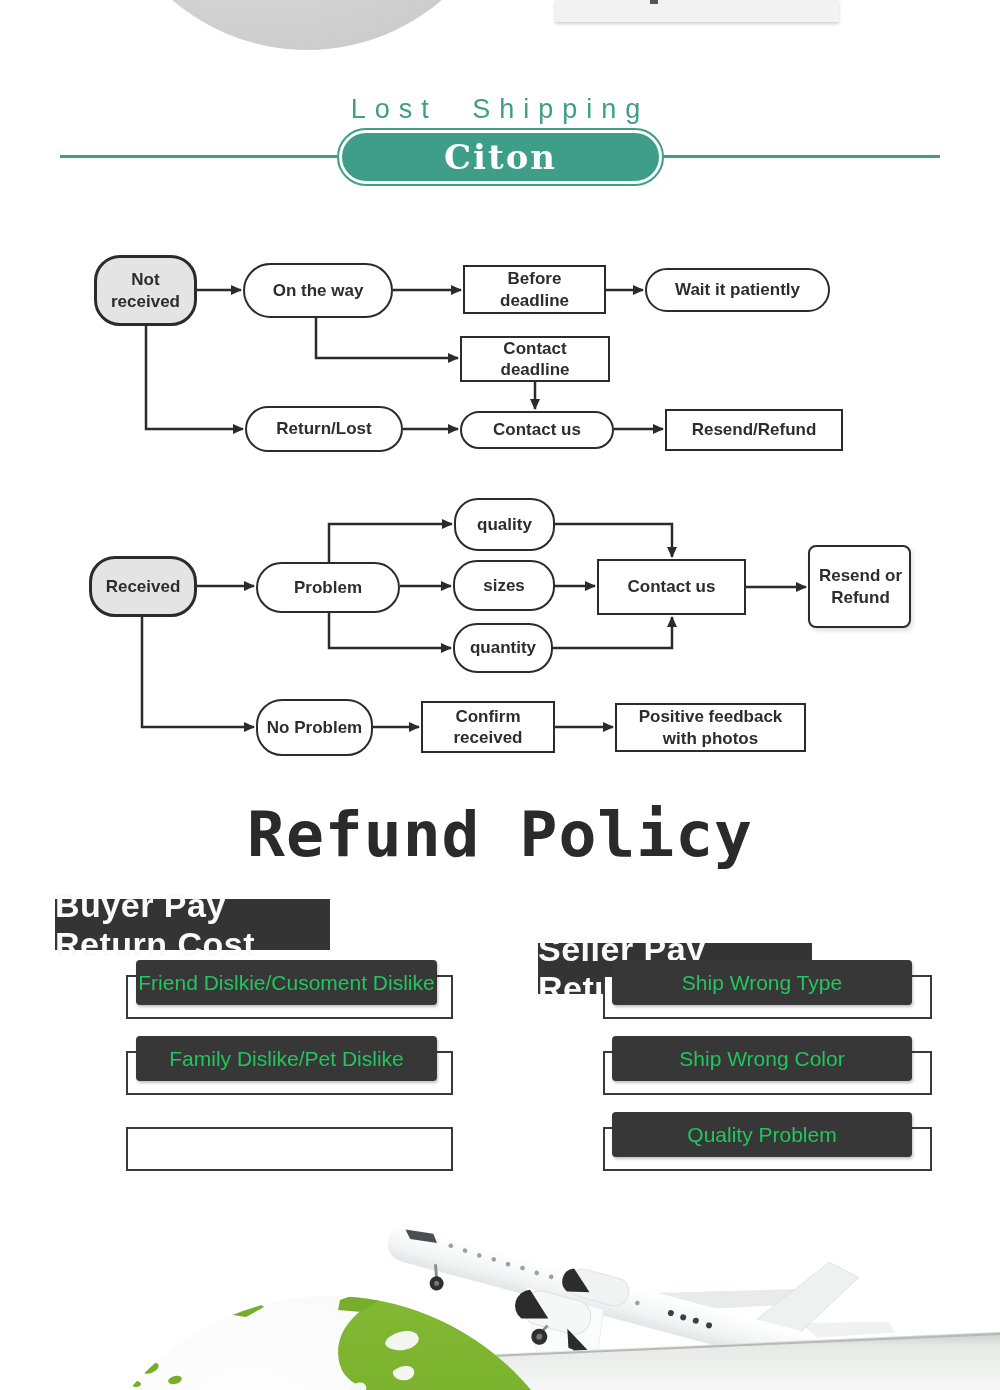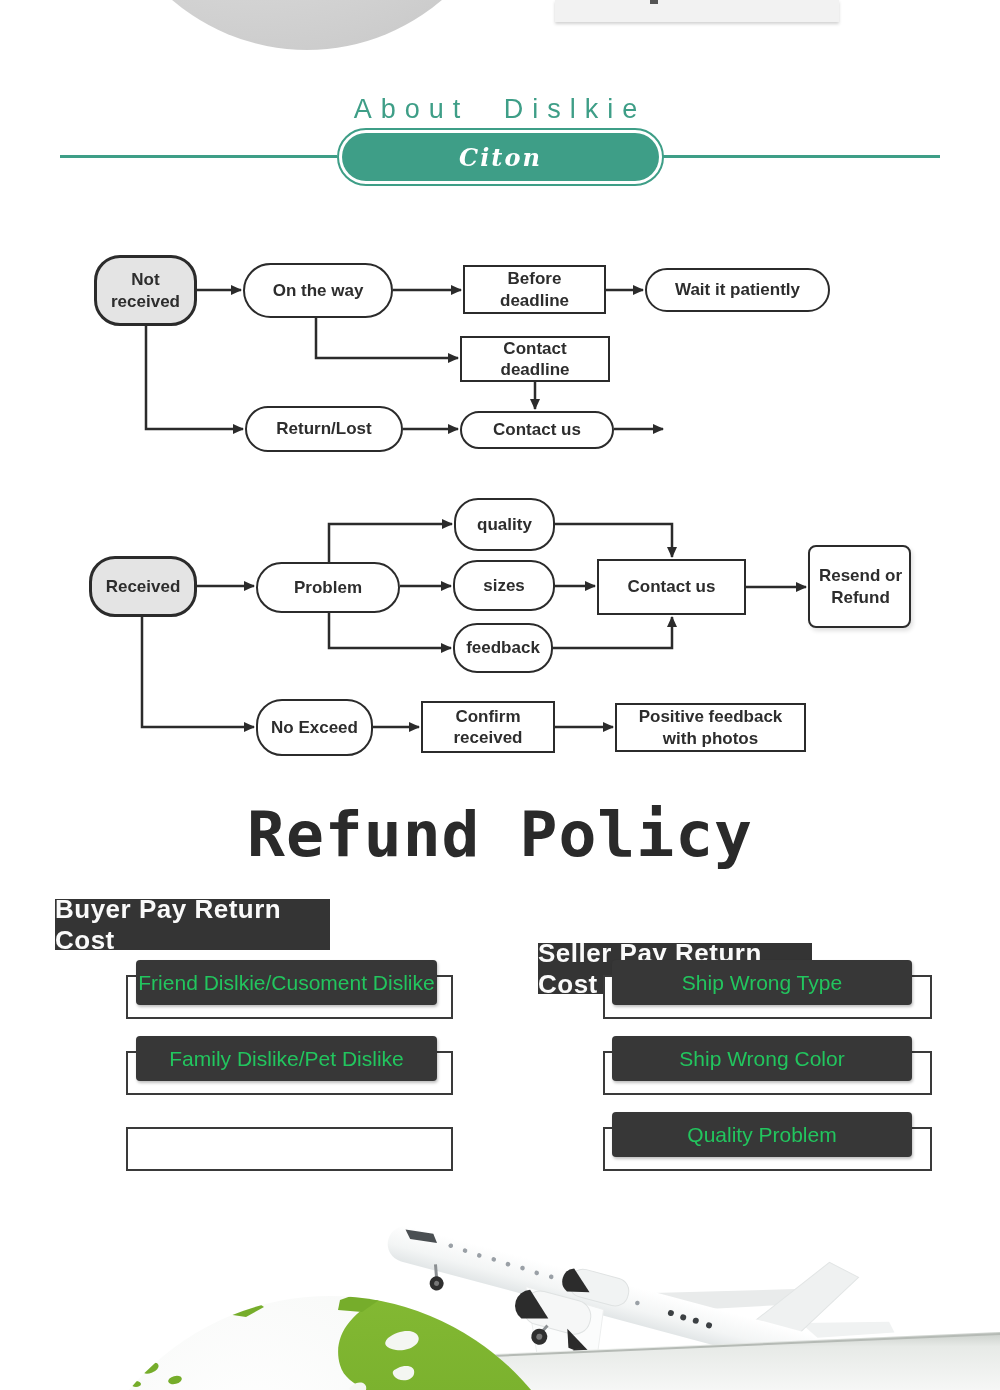--- a/index.html
+++ b/index.html
@@ -27,63 +27,63 @@
   .brand-line{position:absolute;top:155px;height:3px;background:var(--accent);}
   .brand-line.left{left:60px;width:277px;}
   .brand-line.right{left:663px;width:277px;}
   .brand-pill-outer{
     position:absolute;left:337px;top:128px;width:327px;height:58px;
     border:2px solid var(--accent);border-radius:29px;background:#fff;
   }
   .brand-pill-inner{
     position:absolute;left:3px;top:3px;right:3px;bottom:3px;border-radius:25px;
     background:var(--accent);display:flex;align-items:center;justify-content:center;
-    color:#fff;font-family:"DejaVu Serif",serif;font-style:italic;font-weight:bold;
-    font-size:24px;letter-spacing:2px;
+    color:#fff;font-family:"DejaVu Serif",serif;font-weight:bold;
+    font-size:34px;letter-spacing:2px;
   }
   
   .node{
     position:absolute;display:flex;align-items:center;justify-content:center;text-align:center;
     background:#fff;border:2.5px solid #2b2b2b;font-weight:700;font-size:17px;line-height:1.25;
     color:#2d2d2d;padding:2px 6px;
   }
   .node.start{background:#e4e4e4;border-width:3px;border-radius:26px;}
   .node.pill{border-radius:28px;}
   .node.soft{border-radius:8px;border-width:2px;box-shadow:2px 3px 4px rgba(0,0,0,0.12);}
   .arrows{position:absolute;left:0;top:0;width:1000px;height:1390px;pointer-events:none;}
   
   .refund-title{
     position:absolute;left:0;top:798px;width:100%;text-align:center;
     font-family:"DejaVu Sans Mono",monospace;font-weight:bold;font-size:63px;
     letter-spacing:1px;color:#2a2a2a;
   }
   .policy-header{
     position:absolute;height:51px;background:#343434;color:#fafafa;
     display:flex;align-items:center;justify-content:center;
-    font-size:26px;font-weight:700;letter-spacing:0.5px;
+    font-size:34px;font-weight:700;letter-spacing:0.5px;
   }
   .policy-outline{position:absolute;height:44px;border:2px solid #3a3a3a;background:#fff;}
   .policy-item{
     position:absolute;height:45px;background:#373737;border-radius:4px;color:#22c55e;
     display:flex;align-items:center;justify-content:center;font-size:21px;
     box-shadow:1px 2px 3px rgba(0,0,0,0.25);
   }
   .illo{position:absolute;left:0;top:1180px;}
 </style>
 </head>
 <body>
 
 <div id="stage" style="--accent:#3e9e87">
 
   <div class="top-circle"></div>
   <div class="top-panel">
     <div class="top-panel-glyph"></div>
   </div>
 
-  <div class="kicker">About Dislkie</div>
+  <div class="kicker">Lost Shipping</div>
   <div class="brand-line left"></div>
   <div class="brand-line right"></div>
   <div class="brand-pill-outer">
     <div class="brand-pill-inner">Citon</div>
   </div>
 
   <svg class="arrows" viewBox="0 0 1000 1390">
     <defs>
       <marker id="ah" markerUnits="userSpaceOnUse" markerWidth="14" markerHeight="12" refX="10" refY="5" orient="auto">
         <path d="M0,0 L11,5 L0,10 Z" fill="#2b2b2b"></path>
@@ -112,29 +112,30 @@
     </g>
   </svg>
 
   <div class="node start" style="left:94px;top:255px;width:103px;height:71px;">Not received</div>
   <div class="node pill" style="left:243px;top:263px;width:150px;height:55px;">On the way</div>
   <div class="node" style="left:463px;top:265px;width:143px;height:49px;">Before deadline</div>
   <div class="node pill" style="left:645px;top:268px;width:185px;height:44px;border-radius:22px;">Wait it patiently</div>
   <div class="node" style="left:460px;top:336px;width:150px;height:46px;">Contact deadline</div>
   <div class="node pill" style="left:245px;top:406px;width:158px;height:46px;border-radius:23px;">Return/Lost</div>
   <div class="node pill" style="left:460px;top:411px;width:154px;height:38px;border-radius:19px;">Contact us</div>
+  <div class="node" style="left:665px;top:409px;width:178px;height:42px;">Resend/Refund</div>
 
   <div class="node start" style="left:89px;top:556px;width:108px;height:61px;">Received</div>
   <div class="node pill" style="left:256px;top:562px;width:144px;height:51px;border-radius:26px;">Problem</div>
   <div class="node pill" style="left:454px;top:498px;width:101px;height:53px;border-radius:24px;">quality</div>
   <div class="node pill" style="left:453px;top:560px;width:102px;height:51px;border-radius:24px;">sizes</div>
-  <div class="node pill" style="left:453px;top:623px;width:100px;height:50px;border-radius:24px;">feedback</div>
+  <div class="node pill" style="left:453px;top:623px;width:100px;height:50px;border-radius:24px;">quantity</div>
   <div class="node" style="left:597px;top:559px;width:149px;height:56px;">Contact us</div>
   <div class="node soft" style="left:808px;top:545px;width:103px;height:83px;padding-left:8px;">Resend or Refund</div>
-  <div class="node pill" style="left:256px;top:699px;width:117px;height:57px;border-radius:26px;">No Exceed</div>
+  <div class="node pill" style="left:256px;top:699px;width:117px;height:57px;border-radius:26px;">No Problem</div>
   <div class="node" style="left:421px;top:701px;width:134px;height:52px;">Confirm received</div>
   <div class="node" style="left:615px;top:703px;width:191px;height:49px;">Positive feedback with photos</div>
 
   <div class="refund-title">Refund Policy</div>
 
   <div class="policy-header" style="left:55px;top:899px;width:275px;">Buyer Pay Return Cost</div>
   <div class="policy-header" style="left:538px;top:899px;width:274px;margin-top:44px;">Seller Pay Return Cost</div>
 
   <div class="policy-outline" style="left:126px;top:975px;width:327px;"></div>
   <div class="policy-item" style="left:136px;top:960px;width:301px;">Friend Dislkie/Cusoment Dislike</div>

